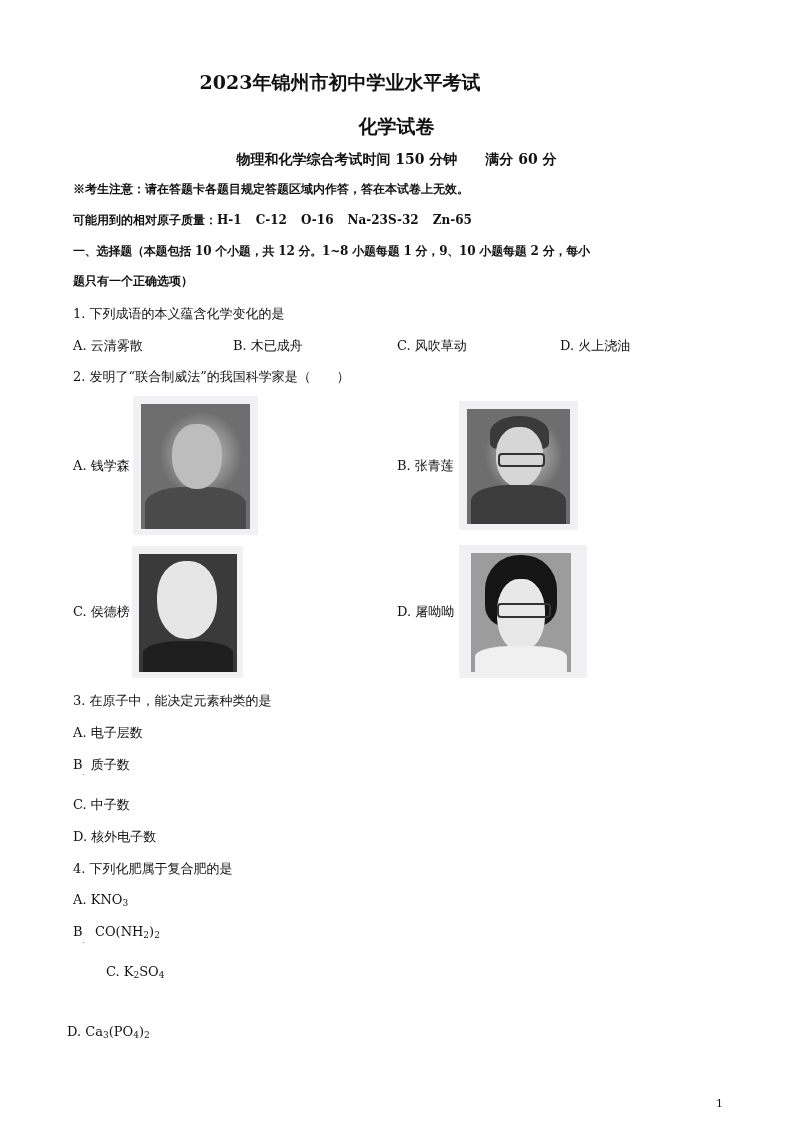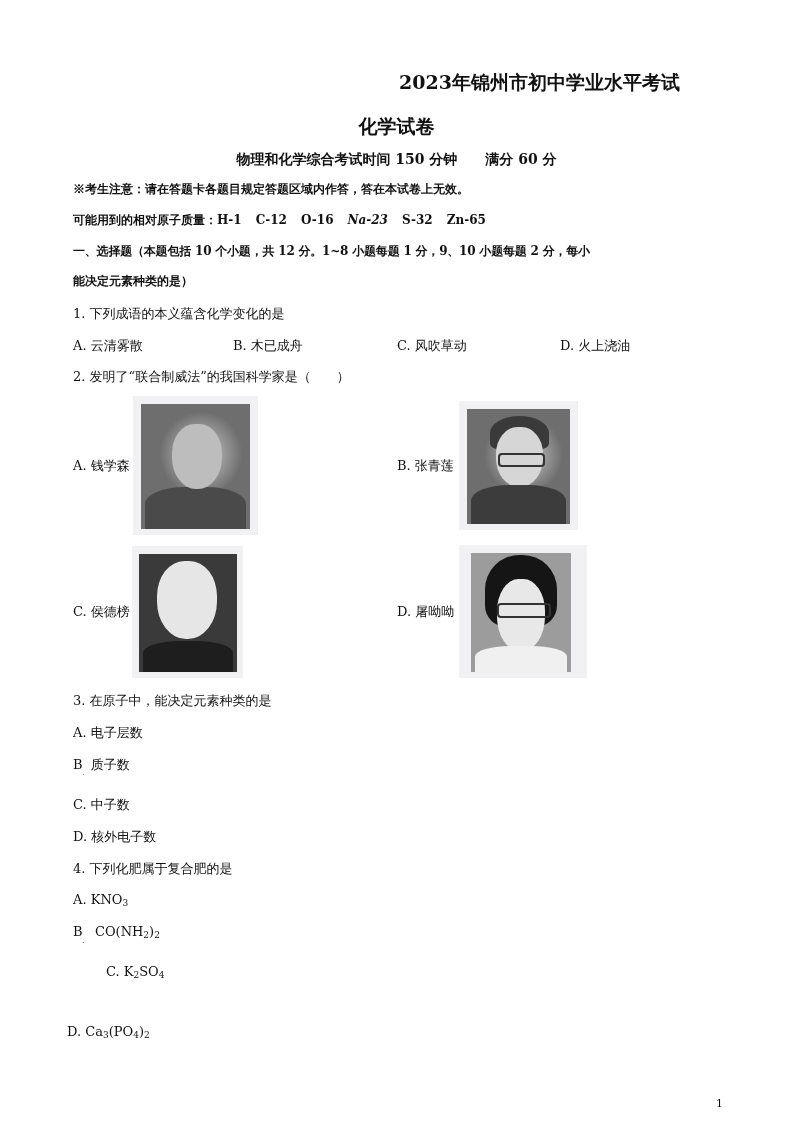--- a/index.html
+++ b/index.html
@@ -2,21 +2,21 @@
 <html><head>
   <meta charset="utf-8">
   <style>
     html, body { margin: 0; padding: 0; background: #ffffff; }
     body {
       width: 793px; height: 1122px; position: relative; overflow: hidden;
       font-family: "DejaVu Serif", "Liberation Serif", serif;
       color: #111;
     }
     .abs { position: absolute; white-space: nowrap; }
-    .title { font-weight: bold; font-size: 19px; left: 0; width: 680px; text-align: right; }
+    .title { font-weight: bold; font-size: 19px; left: 0; width: 680px; text-align: center; }
     .subtitle { font-weight: bold; font-size: 19px; left: 0; width: 793px; text-align: center; }
     .info { font-weight: bold; font-size: 14px; left: 0; width: 793px; text-align: center; }
     .bold14 { font-weight: bold; font-size: 12px; }
     .q { font-size: 13px; }
     .opt { font-size: 13px; }
     .sub { font-size: 9px; vertical-align: -2px; }
     .dot { font-size: 8px; color: #444; }
     .photo {
       position: absolute; background: #f1f1f4;
     }
@@ -45,25 +45,25 @@
 </head>
 <body>
 
 <div class="abs title" style="top:70px;">2023年锦州市初中学业水平考试</div>
 <div class="abs subtitle" style="top:114px;">化学试卷</div>
 <div class="abs info" style="top:151px;">物理和化学综合考试时间 150 分钟　　满分 60 分</div>
 
 <div class="abs bold14" style="left:73px; top:181px;">※考生注意：请在答题卡各题目规定答题区域内作答，答在本试卷上无效。</div>
 
 <div class="abs bold14" style="left:73px; top:212px;">
-  <span>可能用到的相对原子质量：</span><span style="margin-right:14px;">H-1</span><span style="margin-right:14px;">C-12</span><span style="margin-right:14px;">O-16</span><span style="margin-right:14px;font-style:italic;">Na-23</span><span style="margin-right:14px;">S-32</span><span>Zn-65</span>
+  <span>可能用到的相对原子质量：</span><span style="margin-right:14px;">H-1</span><span style="margin-right:14px;">C-12</span><span style="margin-right:14px;">O-16</span><span style="">Na-23</span><span style="margin-right:14px;">S-32</span><span>Zn-65</span>
 </div>
 
 <div class="abs bold14" style="left:73px; top:243px; letter-spacing:-0.2px;">一、选择题（本题包括 10 个小题，共 12 分。1~8 小题每题 1 分，9、10 小题每题 2 分，每小</div>
-<div class="abs bold14" style="left:73px; top:273px;">能决定元素种类的是）</div>
+<div class="abs bold14" style="left:73px; top:273px;">题只有一个正确选项）</div>
 
 <div class="abs q" style="left:73px; top:305px;">1. 下列成语的本义蕴含化学变化的是</div>
 <div class="abs opt" style="left:73px; top:337px;">
   <span>A.</span>&nbsp;<span>云清雾散</span>
 </div>
 <div class="abs opt" style="left:233px; top:337px;">
   <span>B.</span>&nbsp;<span>木已成舟</span>
 </div>
 <div class="abs opt" style="left:397px; top:337px;">
   <span>C.</span>&nbsp;<span>风吹草动</span>

